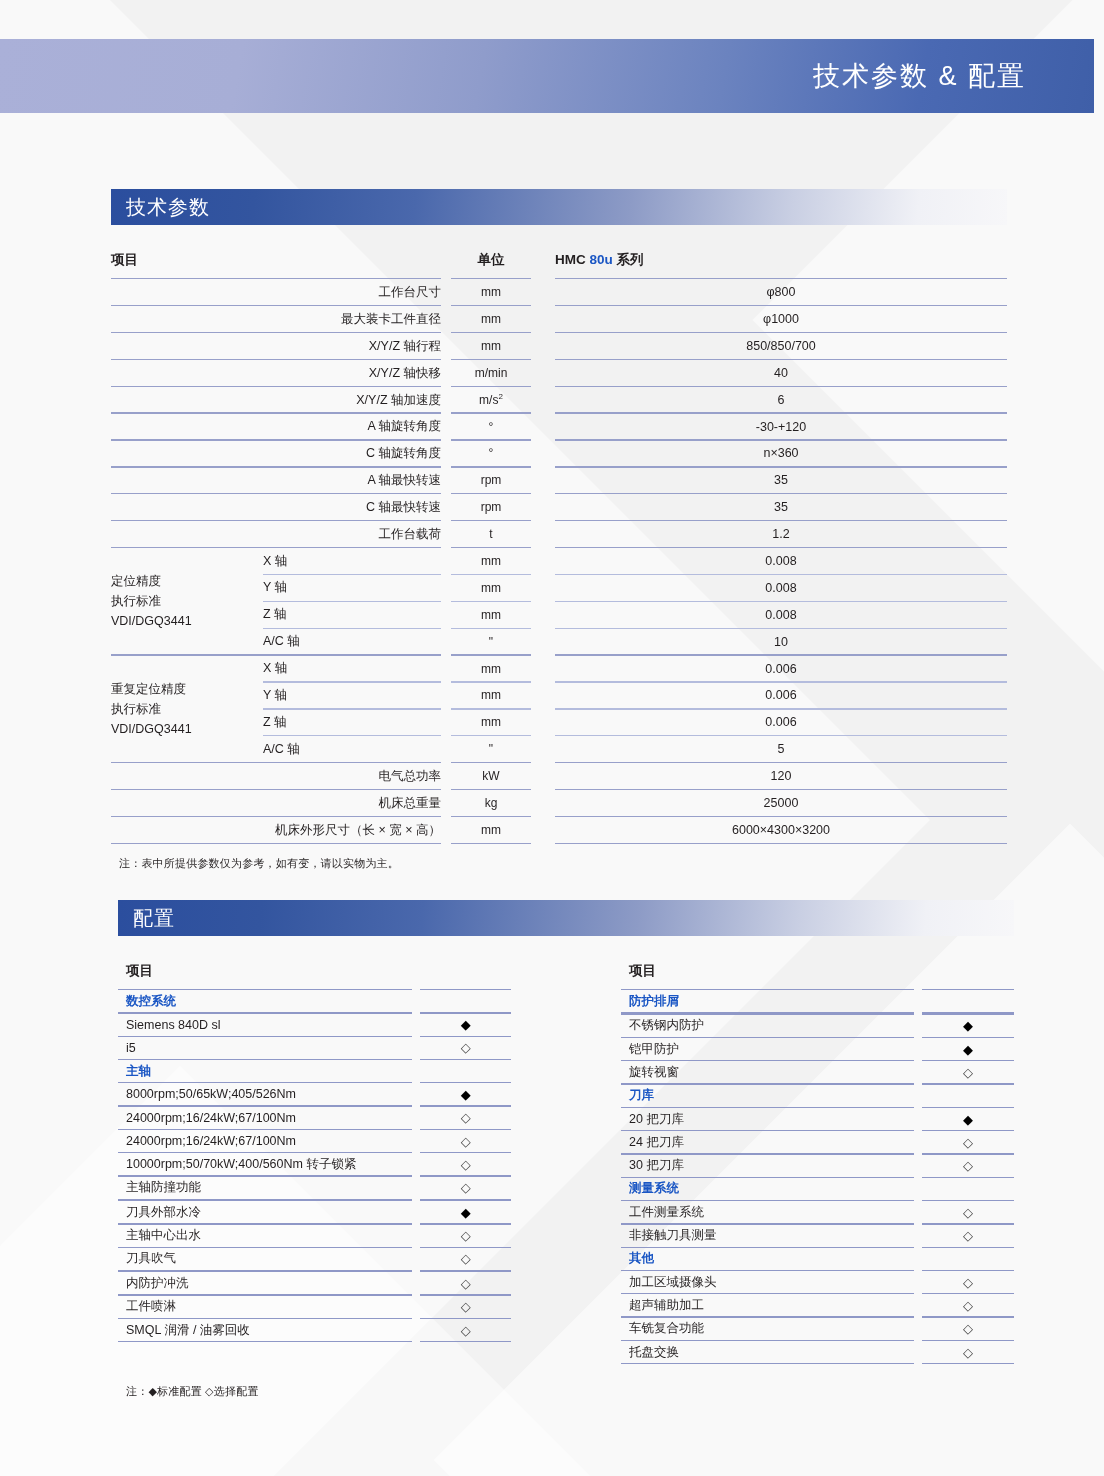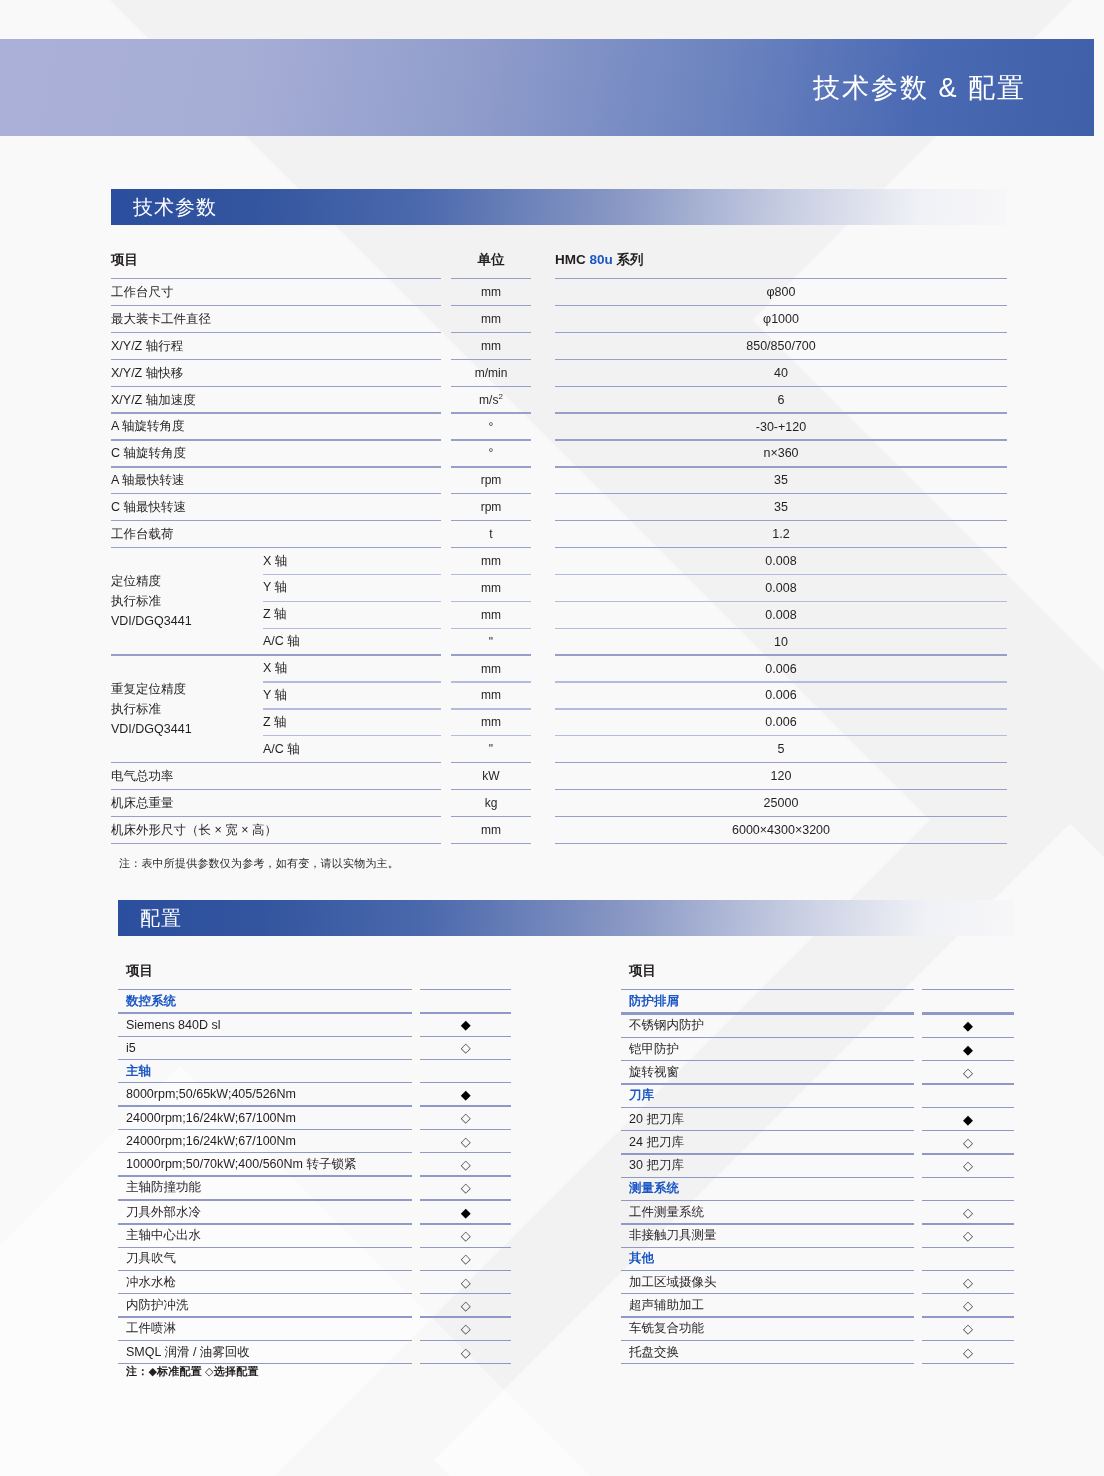--- a/index.html
+++ b/index.html
@@ -37,21 +37,21 @@
     width: 520px; height: 520px;
     left: 860px; top: 60px;
     transform: rotate(45deg);
     opacity: 0.5;
   }
 
   
   .top-band {
     position: absolute;
     left: 0; top: 39px;
-    width: 1094px; height: 97px;
+    width: 1094px; height: 74px;
     background: linear-gradient(100deg,
         #aab0d8 0%,
         #a7aed6 22%,
         #8f9ccb 44%,
         #6b83bf 66%,
         #4a69b3 84%,
         #3f5fa8 100%);
   }
   .top-band-title {
     position: absolute;
@@ -76,21 +76,21 @@
     background: linear-gradient(95deg,
       #2b4e9e 0%,
       #33559f 16%,
       #4a68ac 34%,
       #8d9bc6 58%,
       #c9cfe3 76%,
       #f0f1f6 90%,
       #f7f7f9 100%);
     display: flex;
     align-items: center;
-    padding-left: 22px;
+    padding-left: 15px;
   }
   .section-head-title {
     color: #ffffff;
     font-size: 20px;
     font-weight: 500;
     letter-spacing: 1px;
   }
 
   
   .spec-table {
@@ -124,21 +124,21 @@
   .rule-row td { height: 1px; padding: 0; }
   .rule {
     height: 1.3px;
     background: #98a0ca;
     width: 100%;
   }
   .rule-light { background: #b4bcdd; }
 
   .spec-row td { height: 25.6px; }
   .cell-item {
-    text-align: left;
+    text-align: right;
     padding-left: 8px;
     font-size: 12.5px;
     line-height: 1.45;
   }
   .cell-sub {
     text-align: left;
     padding-left: 10px;
     font-size: 12.5px;
   }
   .cell-unit { text-align: center; font-size: 12px; }
@@ -201,25 +201,24 @@
   }
   .conf-mark {
     text-align: center;
     font-size: 13px;
     line-height: 1;
   }
   .mark-std { color: #000000; }
   .mark-opt { color: #3a3a3a; }
 
   .conf-note {
-    margin-top: 0;
+    margin-top: 20px;
     font-size: 11px;
     padding-left: 8px;
     letter-spacing: 0.2px;
-    font-weight: bold;
   }
 </style>
 </head>
 <body>
 
 <div class="bg-layer">
   <div class="wm wm-a"></div>
   <div class="wm wm-b"></div>
   <div class="wm wm-c"></div>
   <div class="wm wm-d"></div>
@@ -898,25 +897,20 @@
               </tr>
               <tr class="rule-row conf-rule">
                 <td colspan="1">
                   <div class="rule"></div>
                 </td>
                 <td colspan="1"></td>
                 <td colspan="1">
                   <div class="rule"></div>
                 </td>
               </tr>
-              <tr class="conf-row">
-                <td class="conf-label">冲水水枪</td>
-                <td></td>
-                <td class="conf-mark mark-opt">◇</td>
-              </tr>
               <tr class="rule-row conf-rule">
                 <td colspan="1">
                   <div class="rule"></div>
                 </td>
                 <td colspan="1"></td>
                 <td colspan="1">
                   <div class="rule"></div>
                 </td>
               </tr>
               <tr class="conf-row">

